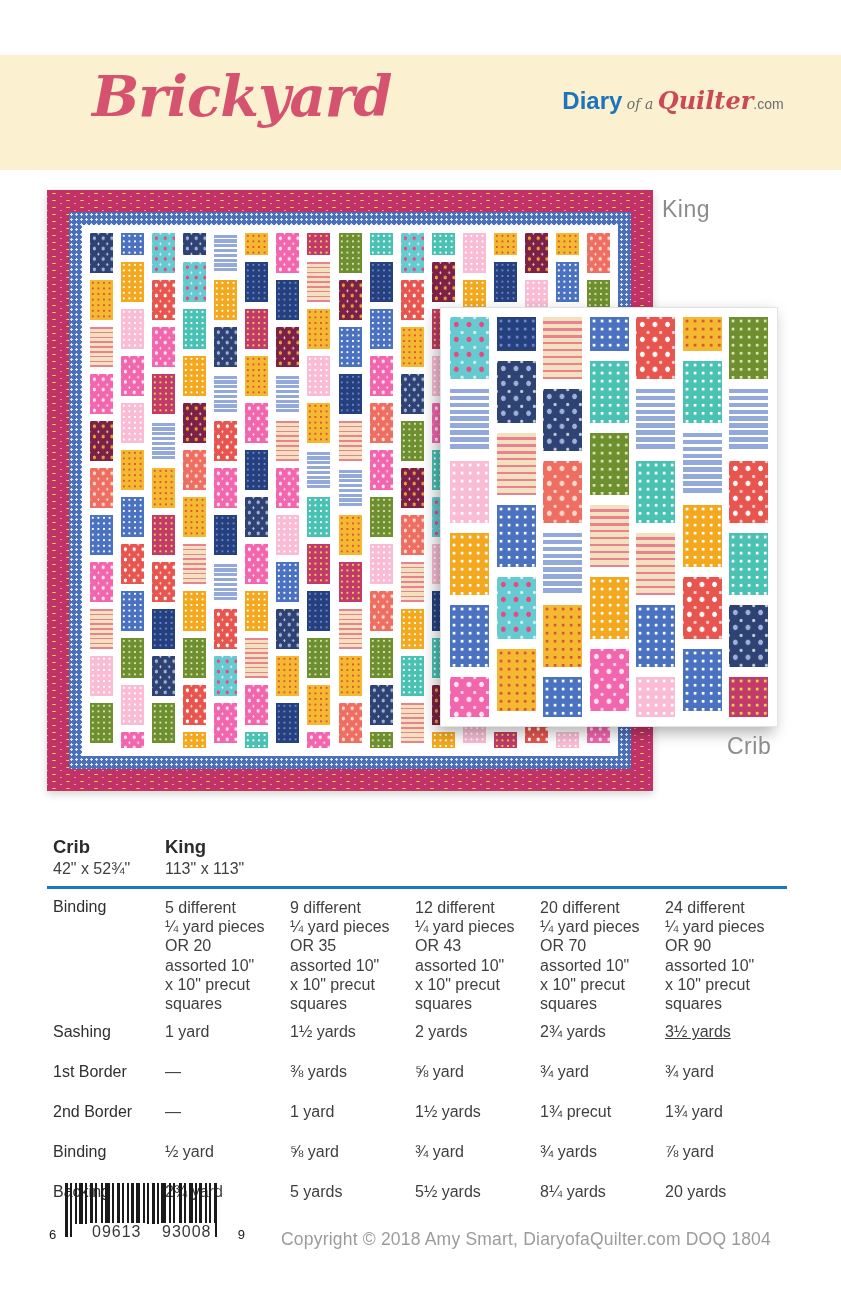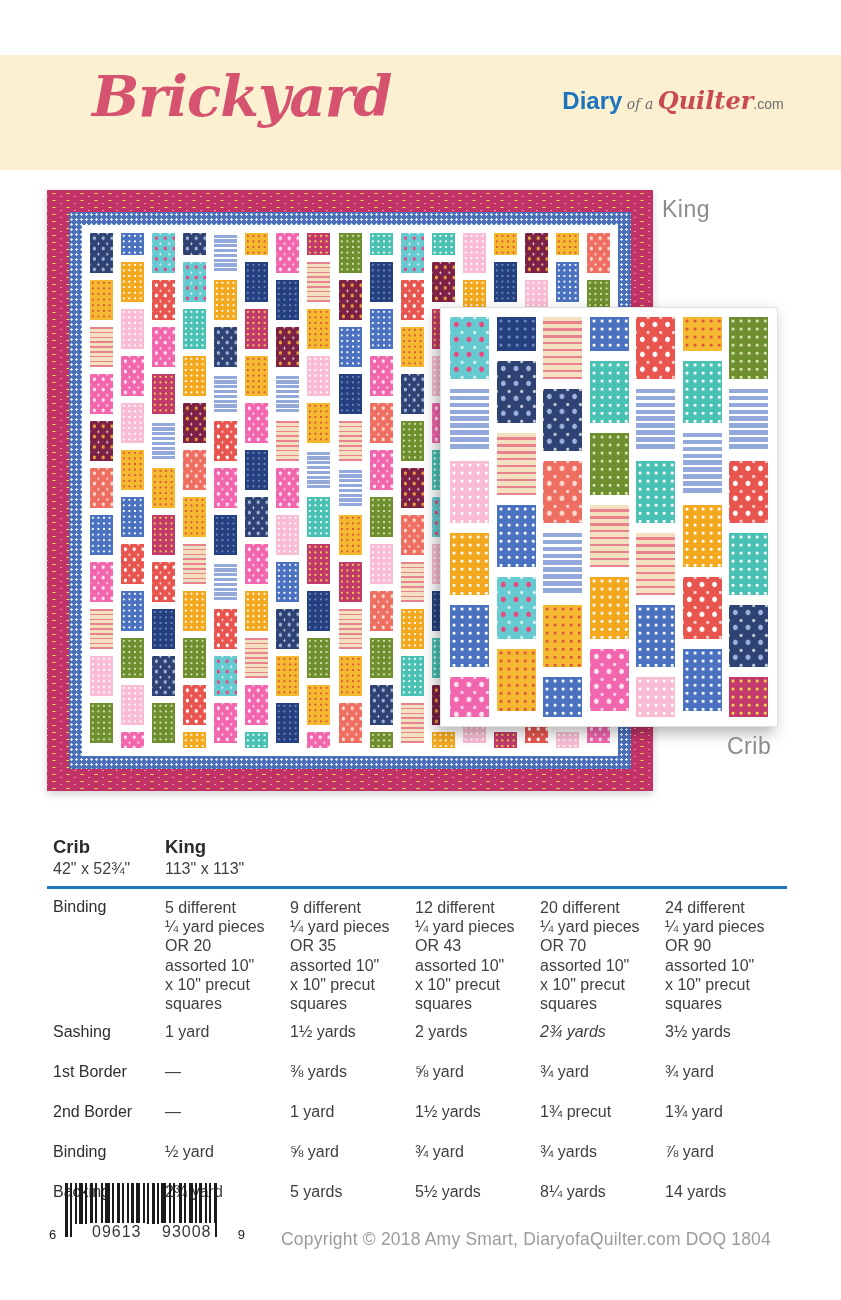--- a/index.html
+++ b/index.html
@@ -455,22 +455,22 @@
 OR 90
 assorted 10"
 x 10" precut
 squares</div>
       </div>
       <div class="t-grid simple">
         <div class="rlabel">Sashing</div>
         <div class="cell" style="height: 30px;">1 yard</div>
         <div class="cell" style="height: 30px;">1½ yards</div>
         <div class="cell" style="height: 30px;">2 yards</div>
-        <div class="cell" style="height: 30px; font-style: italic;">2¾ yards</div>
-        <div class="cell" style="height: 30px;">3½ yards</div>
+        <div class="cell" style="height: 30px;">2¾ yards</div>
+        <div class="cell" style="height: 30px; text-decoration: underline;">3½ yards</div>
       </div>
       <div class="t-grid simple">
         <div class="rlabel">1st Border</div>
         <div class="cell" style="height: 30px;">—</div>
         <div class="cell" style="height: 30px;">⅜ yards</div>
         <div class="cell" style="height: 30px;">⅝ yard</div>
         <div class="cell" style="height: 30px;">¾ yard</div>
         <div class="cell" style="height: 30px;">¾ yard</div>
       </div>
       <div class="t-grid simple">
@@ -488,21 +488,21 @@
         <div class="cell" style="height: 30px;">¾ yard</div>
         <div class="cell" style="height: 30px;">¾ yards</div>
         <div class="cell" style="height: 30px;">⅞ yard</div>
       </div>
       <div class="t-grid simple">
         <div class="rlabel">Backing</div>
         <div class="cell" style="height: 30px;">2¾ yard</div>
         <div class="cell" style="height: 30px;">5 yards</div>
         <div class="cell" style="height: 30px;">5½ yards</div>
         <div class="cell" style="height: 30px;">8¼ yards</div>
-        <div class="cell" style="height: 30px;">14 yards</div>
+        <div class="cell" style="height: 30px;">20 yards</div>
       </div>
     </div>
 </div>
 
 <div class="barcode">
   <div class="bars" id="barcode-bars">
       <div class="bar tall" style="width: 3px; margin-right: 2px;"></div>
       <div class="bar tall" style="width: 2px; margin-right: 3px;"></div>
       <div class="bar short" style="width: 2px; margin-right: 2px;"></div>
       <div class="bar short" style="width: 4px; margin-right: 2px;"></div>

